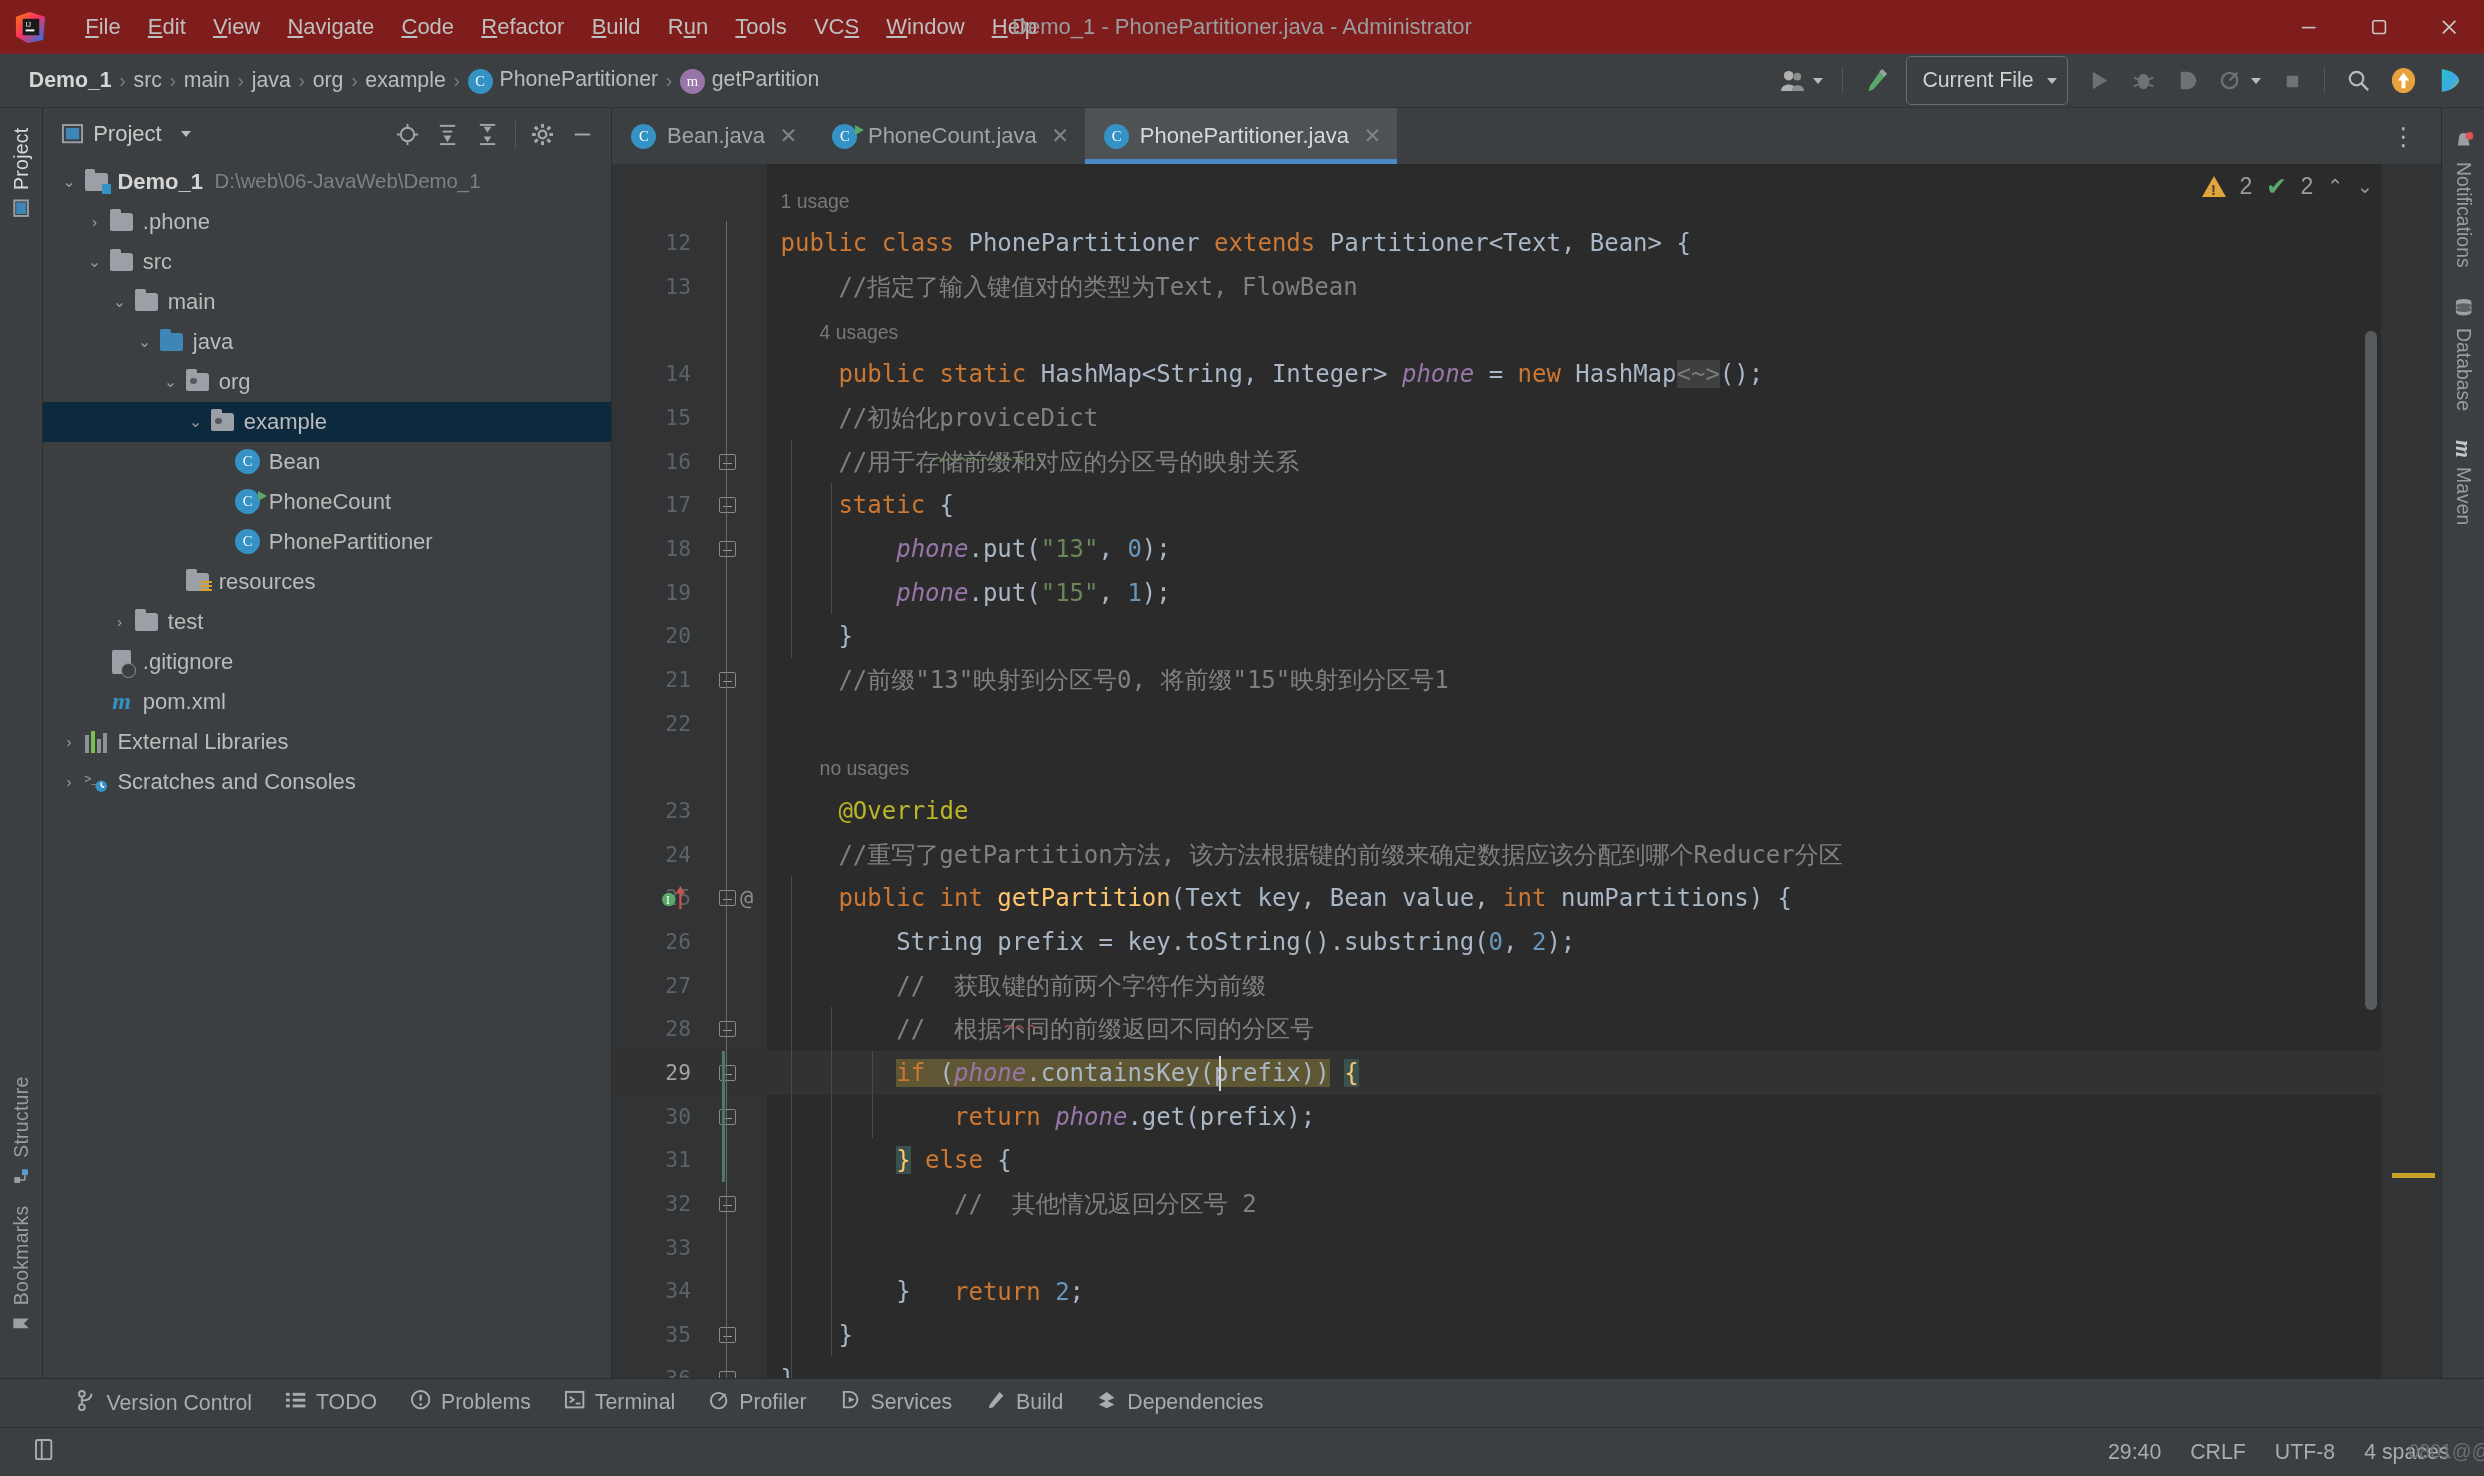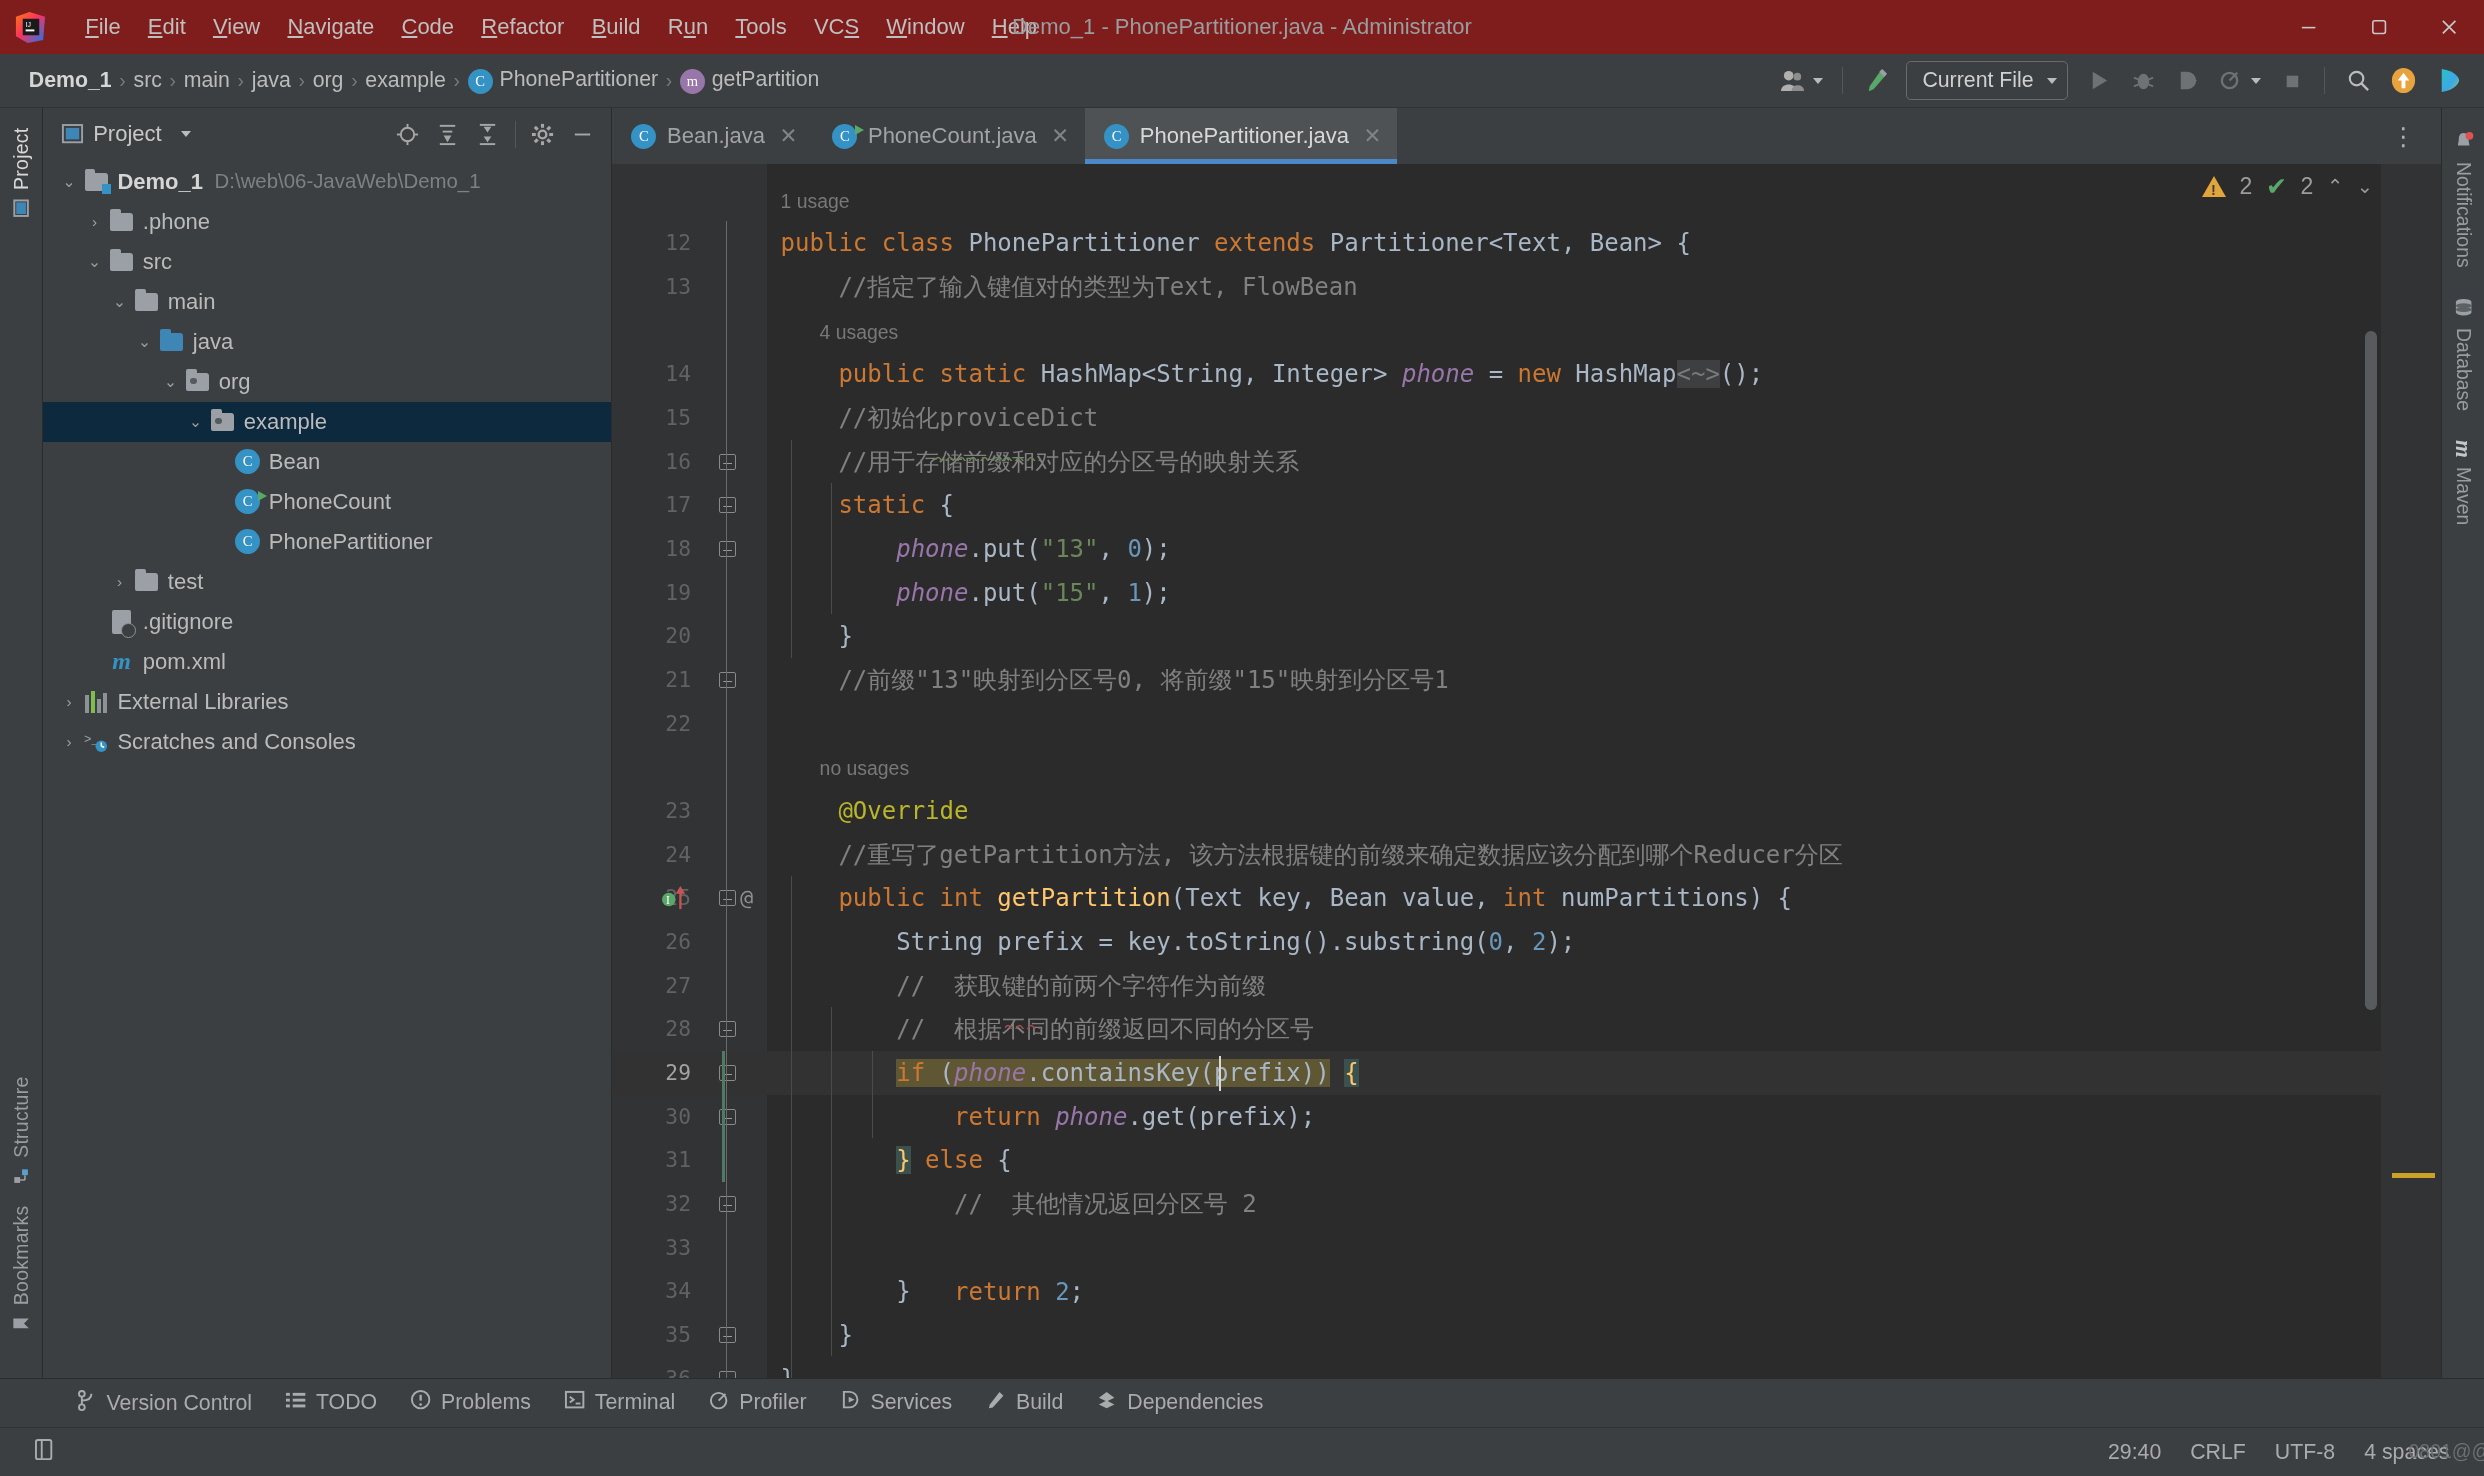--- a/index.html
+++ b/index.html
@@ -50,21 +50,21 @@
     margin-right:6.8px; font-family:"Liberation Serif",serif;
   }
   .crumb-ico.m{ background:#9876aa; }
   .toolbar-right{ margin-left:auto; display:flex; align-items:center; gap:3.9px; }
   .tb-btn{
     width:41px;height:41px;display:flex;align-items:center;justify-content:center;
     color:#9a9c9e; border-radius:3.9px;
   }
   .tb-sep{ width:1px;height:27px;background:#555; margin:0 8.7px; }
   .runconfig{
-    height:39px; border:1px solid #6b6b6b; border-radius:4.9px; display:flex;
+    height:49px; border:1px solid #6b6b6b; border-radius:4.9px; display:flex;
     align-items:center; padding:0 9.7px 0 15.5px; gap:13.6px; color:#d0d0d0; font-size:21.3px;
     margin:0 5.8px;
     text-align:center;
   }
   .caret{ width:0;height:0;border-left:5.8px solid transparent;border-right:5.8px solid transparent;border-top:6.8px solid #bbb; }
 
   
   .mainrow{ flex:1 1 auto; display:flex; min-height:0; }
 
   
@@ -519,20 +519,27 @@
               <span class="cls run" style="position:relative">C</span>
             </span>
             <span class="nlabel">PhoneCount</span>
           </div>
           <div class="node" style="padding-left: 165px;">
             <span class="arrow"></span>
             <span class="nicon">
               <span class="cls">C</span>
             </span>
             <span class="nlabel">PhonePartitioner</span>
+          </div>
+          <div class="node" style="padding-left: 115px;">
+            <span class="arrow"></span>
+            <span class="nicon">
+              <span class="fld res"></span>
+            </span>
+            <span class="nlabel">resources</span>
           </div>
           <div class="node" style="padding-left: 64px;">
             <span class="arrow">›</span>
             <span class="nicon">
               <span class="fld"></span>
             </span>
             <span class="nlabel">test</span>
           </div>
           <div class="node" style="padding-left: 39px;">
             <span class="arrow"></span>

